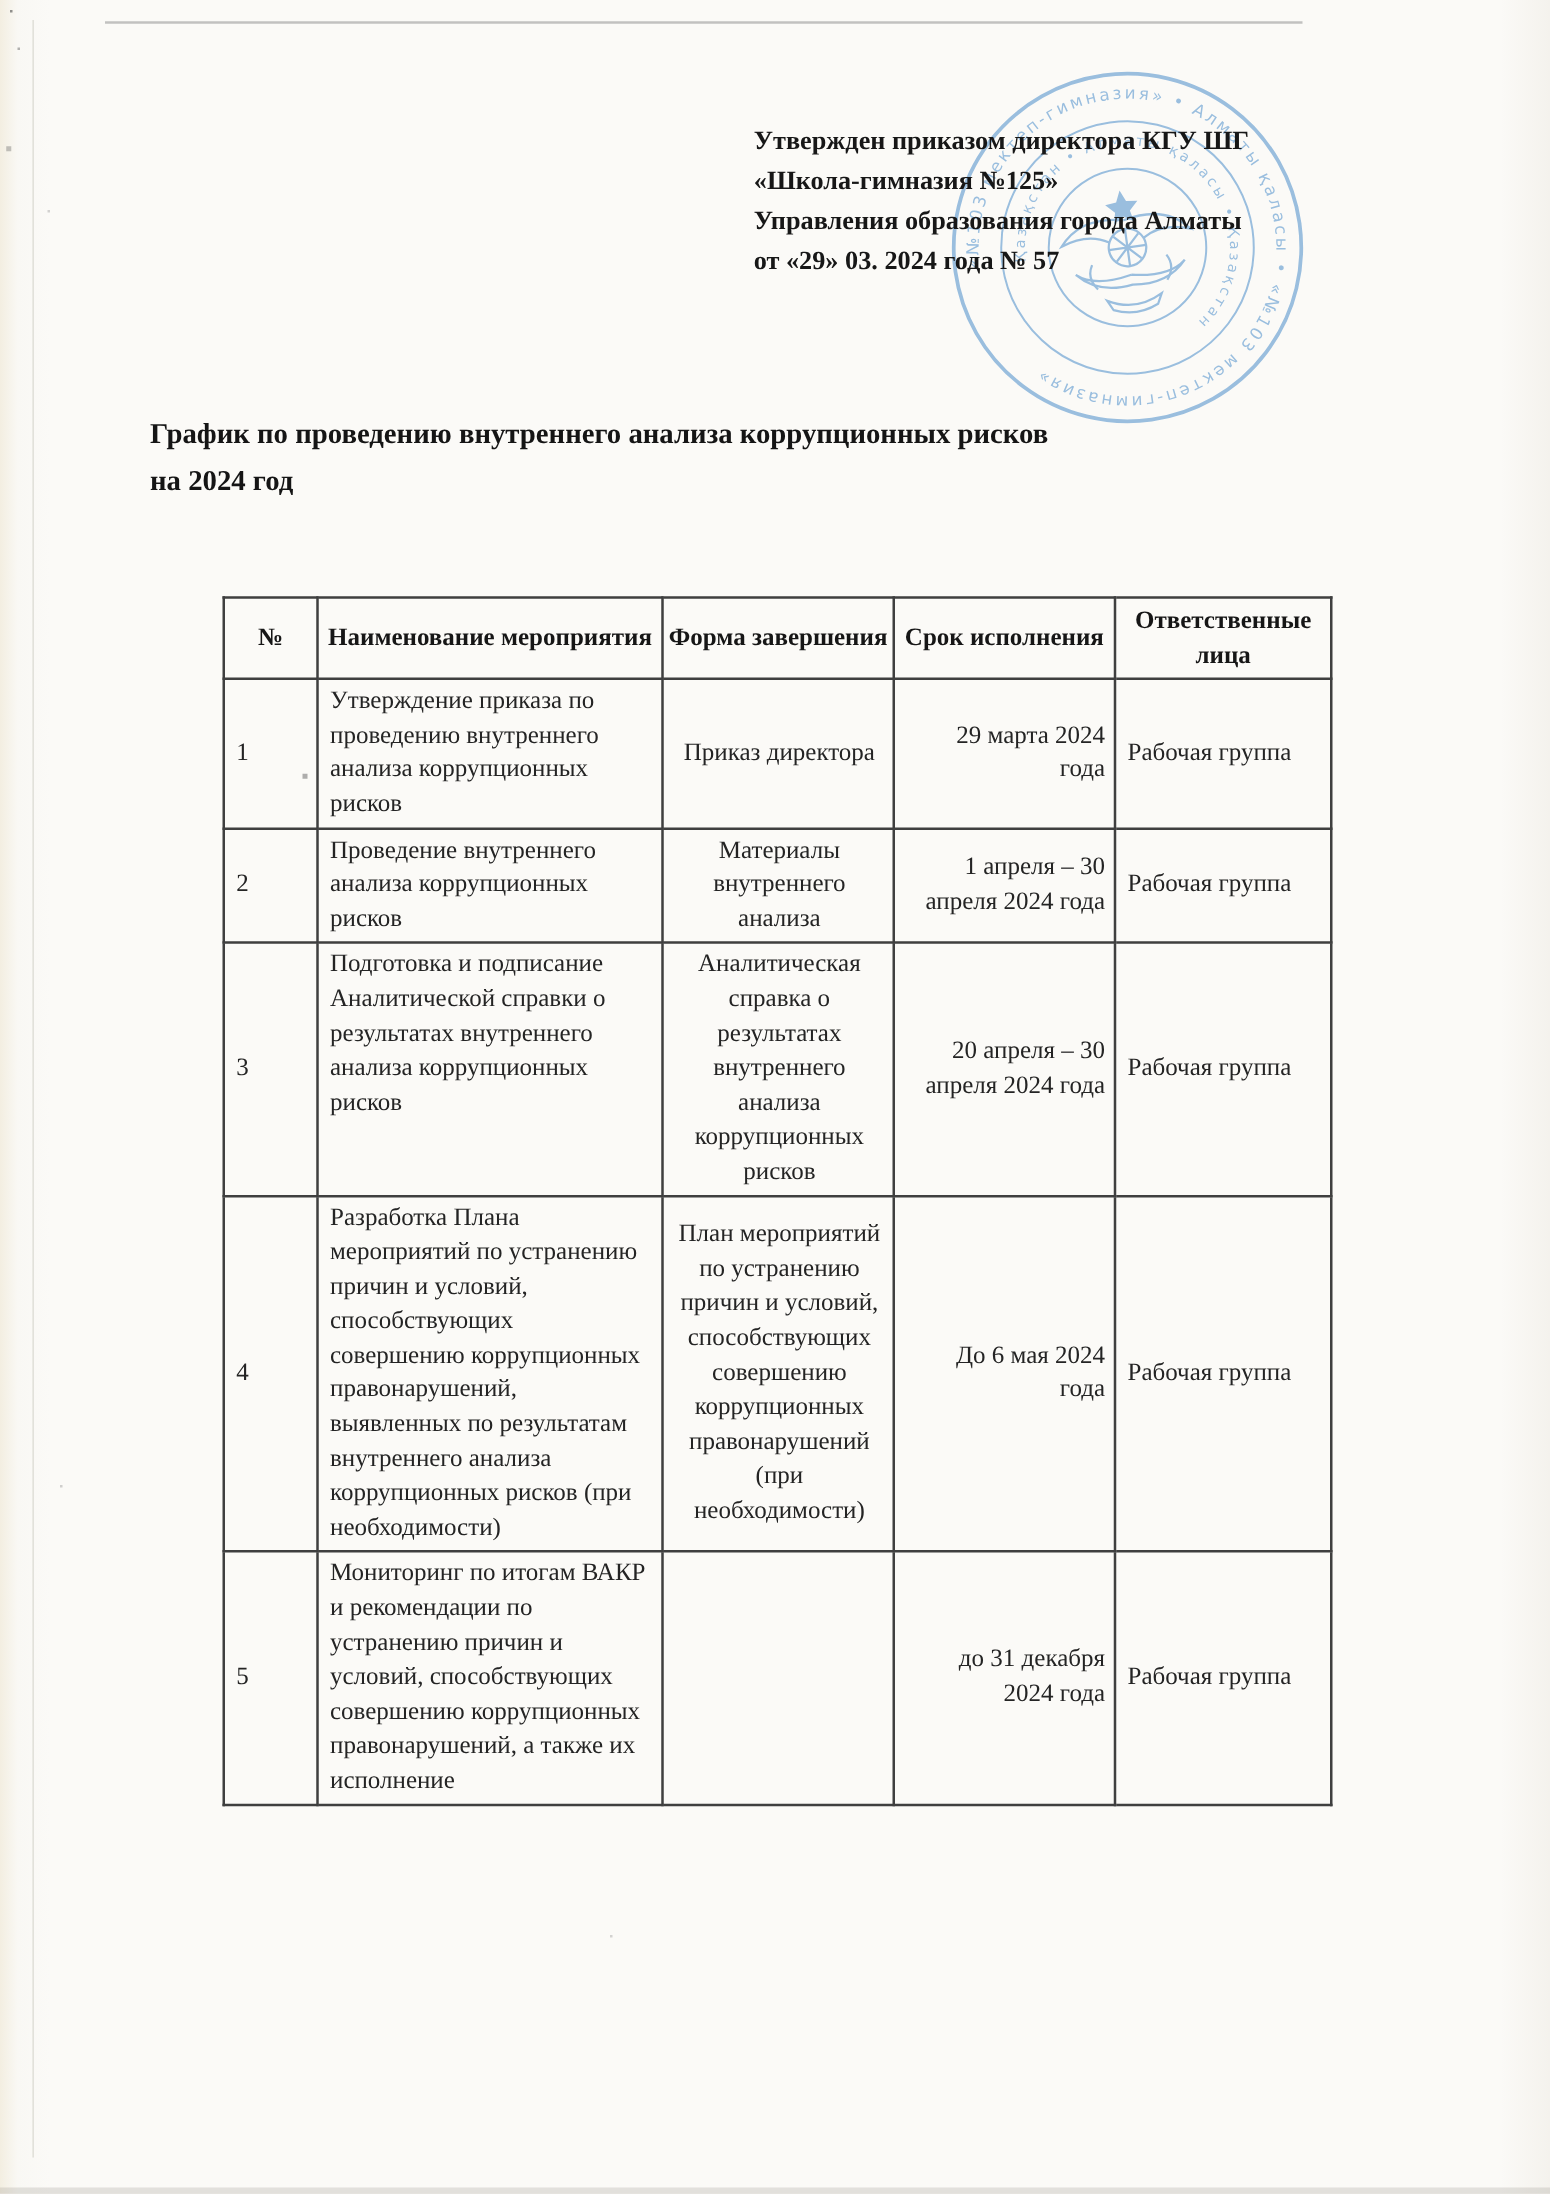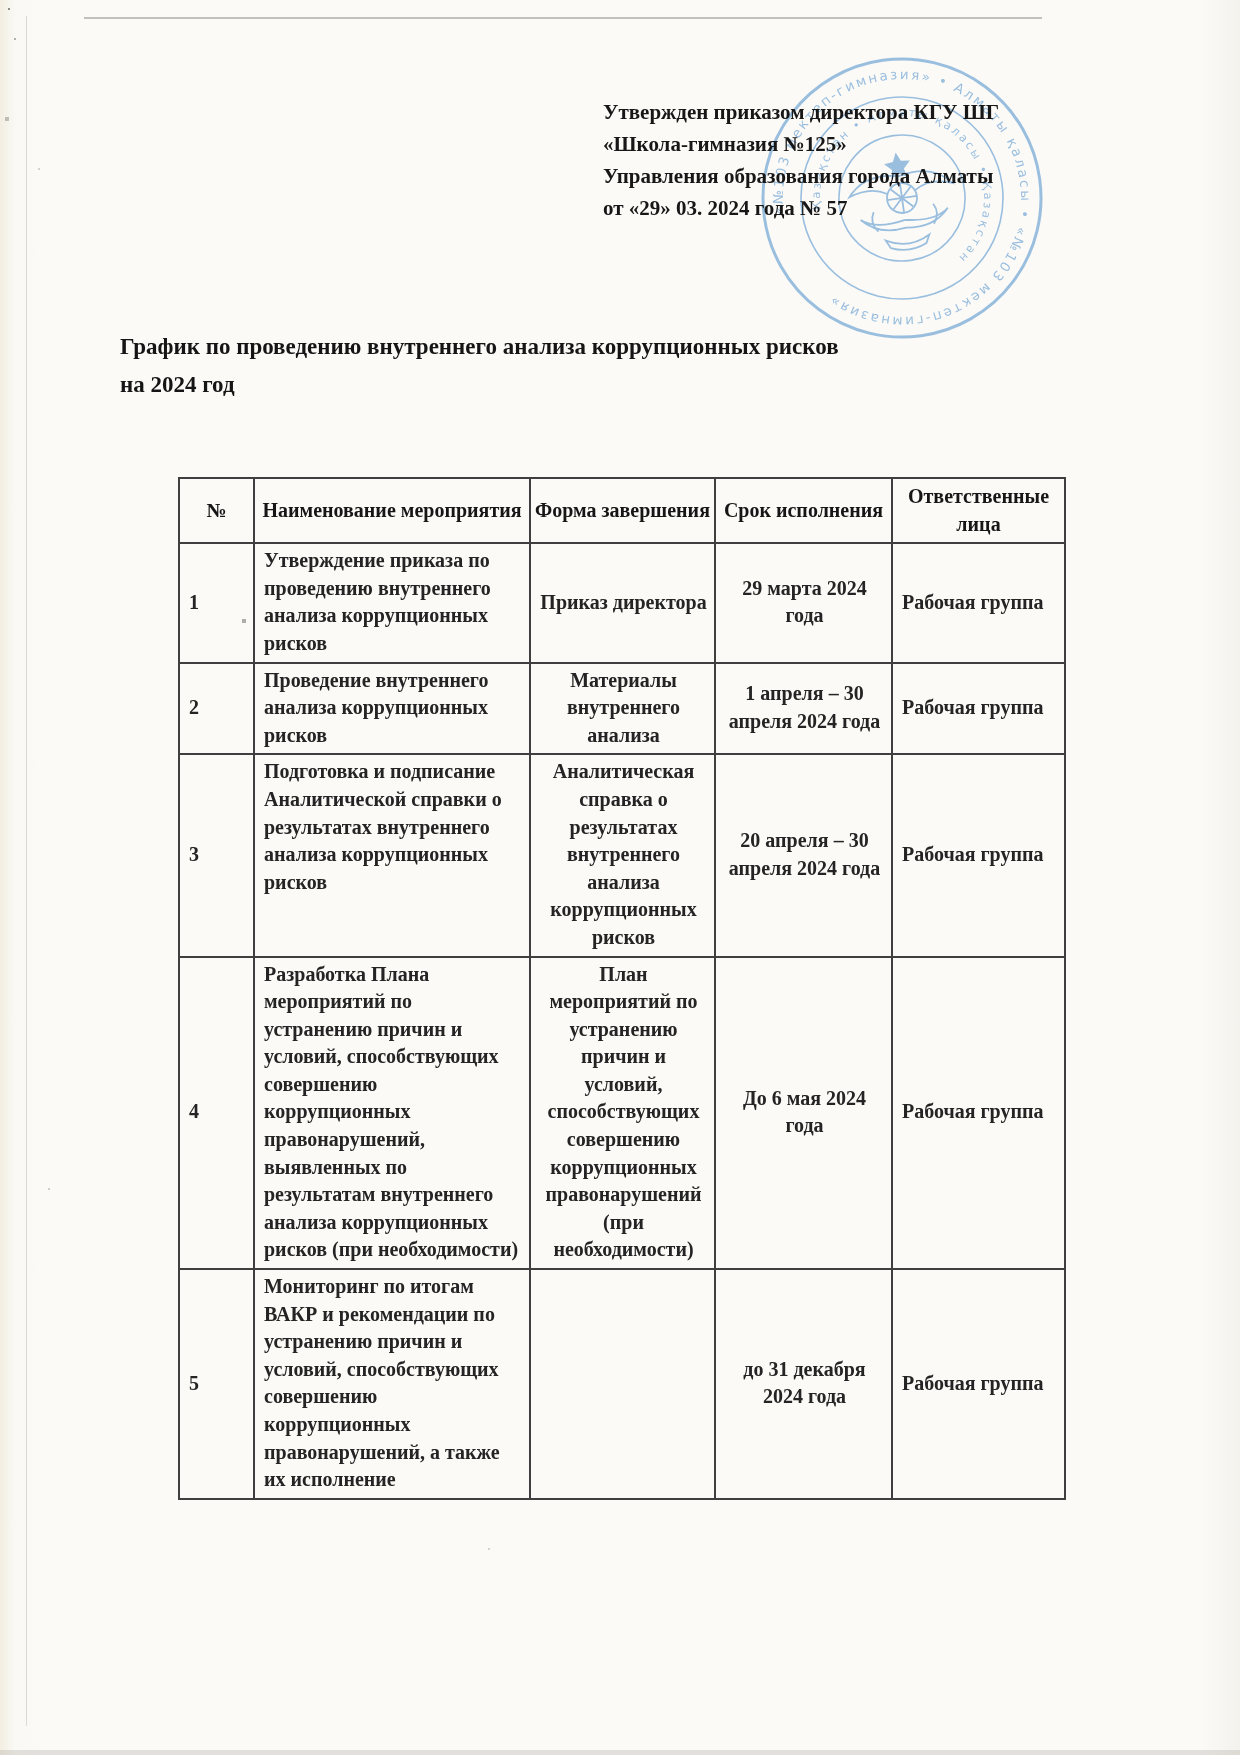--- a/index.html
+++ b/index.html
@@ -46,30 +46,29 @@
   
   .tbl-wrap{position:absolute;left:178px;top:477px;width:888px;z-index:2;}
   table.sched{
     border-collapse:collapse;width:886px;table-layout:fixed;
     font-size:20px;line-height:1.38;color:#242424;
   }
   table.sched th, table.sched td{
     border:2px solid #3f3f3f;
     padding:3px 7px 4px 9px;
     overflow:hidden;
-    font-weight:bold;
   }
   table.sched th{
     font-weight:bold;text-align:center;vertical-align:middle;
     padding:4px 3px;color:#161616;
   }
   td.c-num{vertical-align:middle;text-align:left;padding-left:12px;}
   td.c-name{vertical-align:top;text-align:left;}
   td.c-form{vertical-align:middle;text-align:center;}
-  td.c-term{vertical-align:middle;text-align:center;}
+  td.c-term{vertical-align:middle;text-align:right;}
   td.c-resp{vertical-align:middle;text-align:left;}
 </style>
 </head>
 <body>
 
 <div class="page">
 
   <div class="scan-hline"></div>
   <div class="scan-vline"></div>
   <div class="scan-specks"></div>

